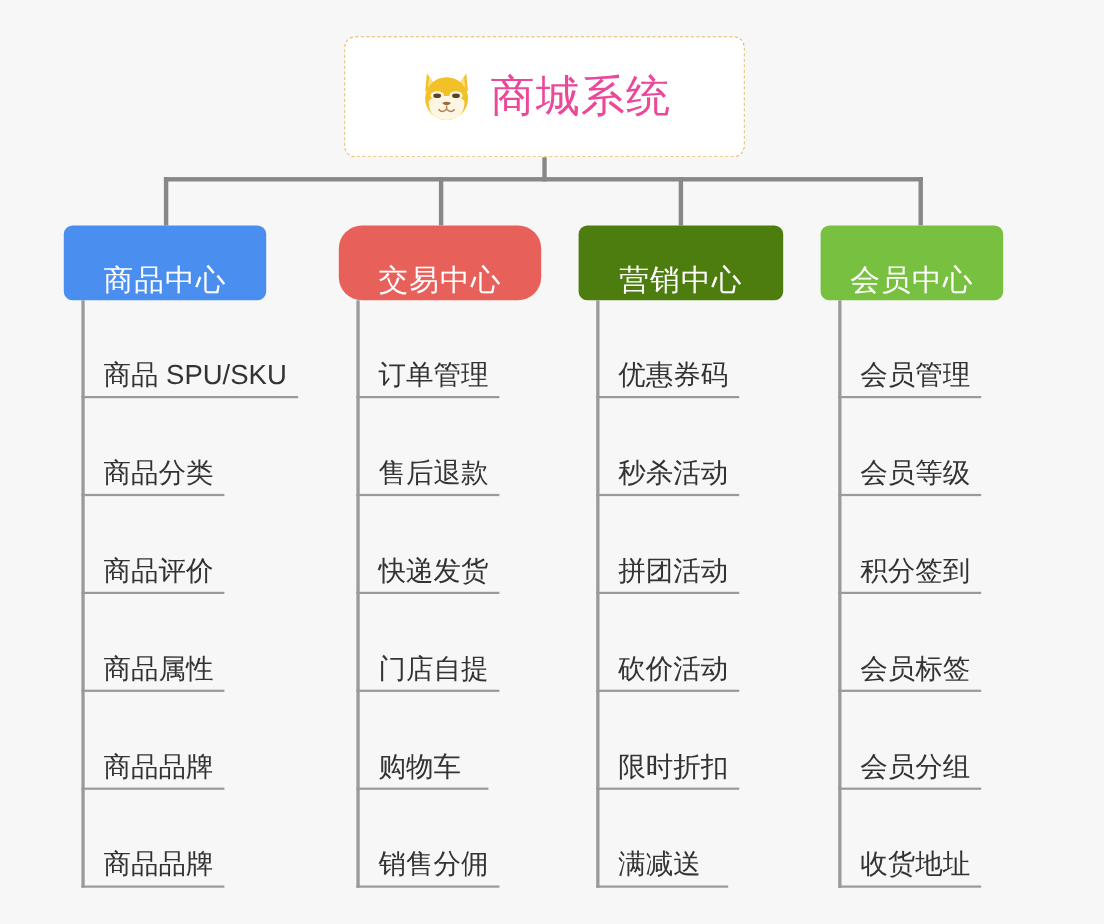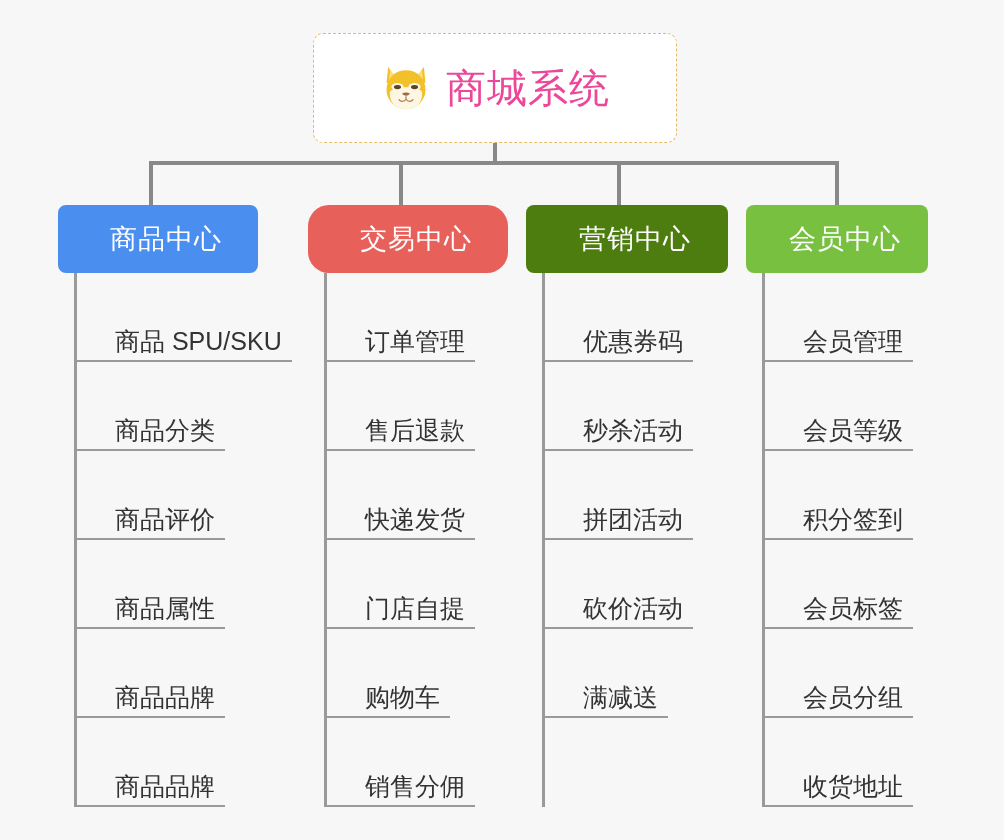--- a/index.html
+++ b/index.html
@@ -63,27 +63,26 @@
     position: absolute;
     top: 205px;
   }
   .branch-header {
     position: absolute;
     top: 0;
     left: 0;
     height: 68px;
     border-radius: 8px;
     display: flex;
-    align-items: center;
+    align-items: flex-end;
     justify-content: center;
     color: #ffffff;
     font-size: 27px;
     letter-spacing: 1px;
     white-space: nowrap;
-    padding-left: 16px;
   }
 
   
   .branch-spine {
     position: absolute;
     width: 3px;
     background: #9a9a9a;
     left: 16px;
     top: 68px;
   }
@@ -93,21 +92,21 @@
     top: 68px;
     left: 16px;
   }
   .item {
     position: relative;
     height: 89px;
     box-sizing: border-box;
     border-bottom: 2px solid #9a9a9a;
     display: flex;
     align-items: flex-end;
-    padding: 0 10px 6px 41px;
+    padding: 0 10px 6px 20px;
     width: -moz-fit-content;
     width: fit-content;
     min-width: 120px;
   }
   .item-label {
     font-size: 25px;
     line-height: 1.05;
     color: #333333;
     white-space: nowrap;
   }
@@ -223,20 +222,23 @@
       <div class="item">
         <span class="item-label">秒杀活动</span>
       </div>
       <div class="item">
         <span class="item-label">拼团活动</span>
       </div>
       <div class="item">
         <span class="item-label">砍价活动</span>
       </div>
       <div class="item">
+        <span class="item-label">限时折扣</span>
+      </div>
+      <div class="item">
         <span class="item-label">满减送</span>
       </div>
     </div>
   </div>
 
   <div class="branch branch-4">
     <div class="branch-header" style="background:#78c040;">
       <span>会员中心</span>
     </div>
     <div class="branch-spine" style="height:534px;"></div>

